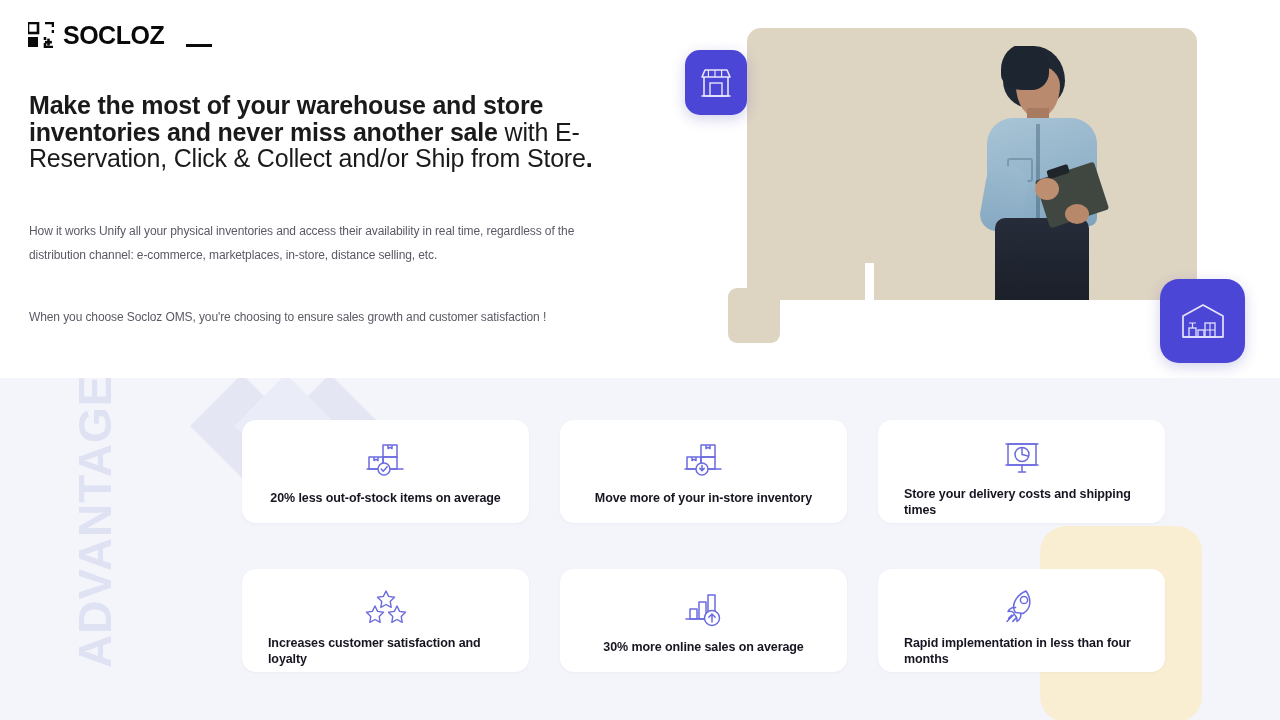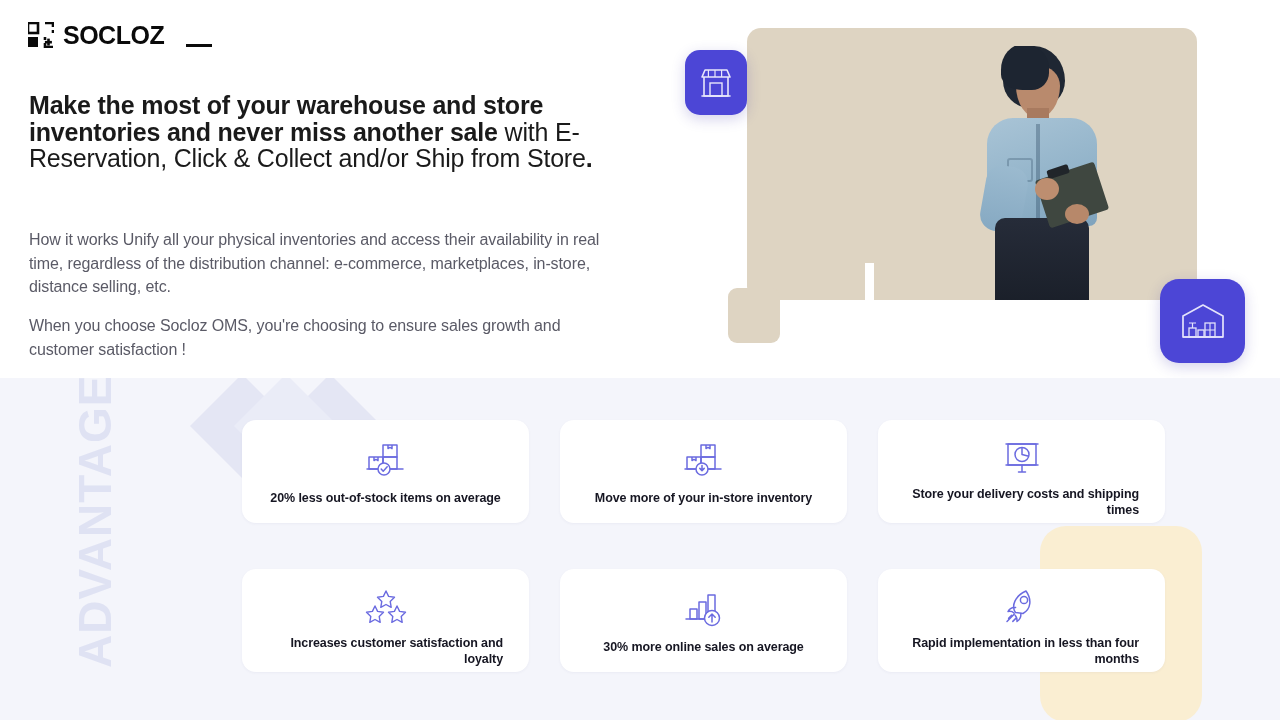--- a/index.html
+++ b/index.html
@@ -55,25 +55,24 @@
     font-weight: 400;
     letter-spacing: -0.2px;
   }
   #headline .b { font-weight: 700; }
 
   
   .para {
     position: absolute;
     left: 29px;
     width: 580px;
-    font-size: 16px;
+    font-size: 12px;
     line-height: 23.5px;
     color: #5a5a66;
     letter-spacing: -0.1px;
-    margin-top: 8px;
   }
   #para1 { top: 220px; }
   #para2 { top: 306px; }
 
   
   #photo-wrap {
     position: absolute;
     left: 697px; top: 28px;
     width: 500px; height: 307px;
   }
@@ -328,21 +327,21 @@
     height: 44px;
     display: flex;
     align-items: center;
     justify-content: center;
   }
   .card-label {
     margin-top: 8px;
     font-size: 12.5px;
     font-weight: 700;
     color: #161622;
-    text-align: right;
+    text-align: left;
     line-height: 16px;
     letter-spacing: -0.1px;
   }
 </style>
 </head>
 <body>
 
 <div id="hero">
 
   <div id="logo">

